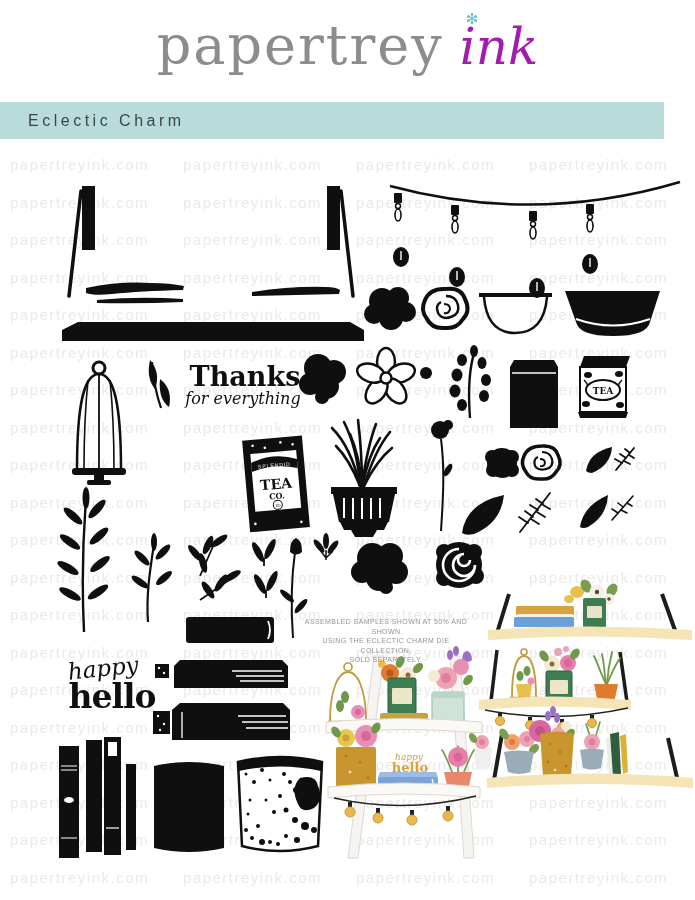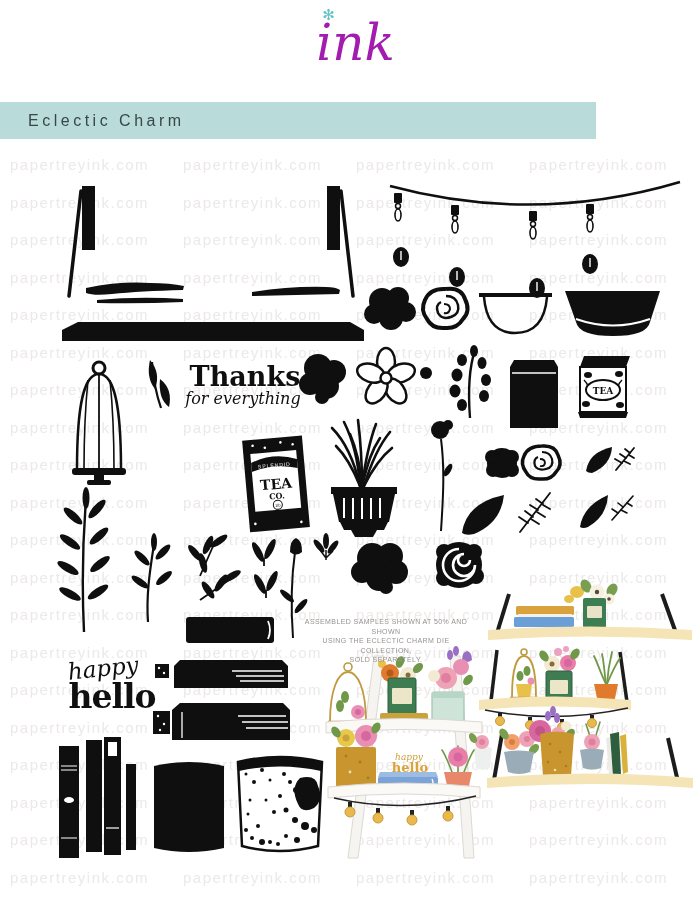--- a/index.html
+++ b/index.html
@@ -6,21 +6,21 @@
   .page{position:relative;width:695px;height:900px;background:#ffffff;overflow:hidden;
         font-family:"Liberation Sans",sans-serif;}
   
   .header{position:absolute;top:0;left:0;width:695px;height:102px;background:#ffffff;z-index:5;}
   .logo{position:absolute;top:14px;left:0;width:695px;text-align:center;white-space:nowrap;}
   .logo-main{font-family:"DejaVu Serif",serif;font-size:54px;font-weight:400;color:#8c8c8c;letter-spacing:2px;}
   .logo-ink-wrap{position:relative;display:inline-block;margin-left:16px;}
   .logo-ink{font-family:"DejaVu Serif",serif;font-style:italic;font-size:50px;color:#a21caf;}
   .logo-flower{position:absolute;left:6px;top:-8px;font-size:15px;color:#5fc3c5;font-style:normal;}
   
-  .banner{position:absolute;top:102px;left:0;width:596px;height:37px;background:#b9dcda;
+  .banner{position:absolute;top:102px;left:0;width:664px;height:37px;background:#b9dcda;
           display:flex;align-items:center;justify-content:space-between;z-index:5;
           box-sizing:border-box;padding:0 40px 0 28px;}
   .banner span{font-size:16px;color:#3a4648;letter-spacing:3.5px;font-weight:500;}
   
   .watermark{position:absolute;top:146px;left:0;width:695px;height:754px;z-index:1;overflow:hidden;}
   .wm-row{white-space:nowrap;height:37.5px;line-height:37.5px;padding-left:10px;}
   .wm-row span{display:inline-block;width:160px;margin-right:13px;font-size:15px;
                letter-spacing:1.5px;color:#ece9e8;font-weight:500;}
   
   .sheet{position:absolute;top:0;left:0;z-index:2;pointer-events:none;}
@@ -28,21 +28,21 @@
   .disclaimer{position:absolute;left:298px;top:617px;width:176px;z-index:3;text-align:center;
               font-size:7px;line-height:9.5px;color:#969391;letter-spacing:0.4px;}
 </style>
 </head>
 <body>
 
 <div class="page">
 
   <div class="header">
     <div class="logo">
-      <span class="logo-ink-wrap"><span class="logo-flower">✻</span><span class="logo-ink">ink</span></span>
+      <span class="logo-main">papertrey</span><span class="logo-ink-wrap"><span class="logo-flower">✻</span><span class="logo-ink">ink</span></span>
     </div>
   </div>
 
   <div class="banner">
     <span>Eclectic Charm</span>
   </div>
 
   <div class="watermark">
       <div class="wm-row"><span>papertreyink.com</span><span>papertreyink.com</span><span>papertreyink.com</span><span>papertreyink.com</span></div>
       <div class="wm-row"><span>papertreyink.com</span><span>papertreyink.com</span><span>papertreyink.com</span><span>papertreyink.com</span></div>

